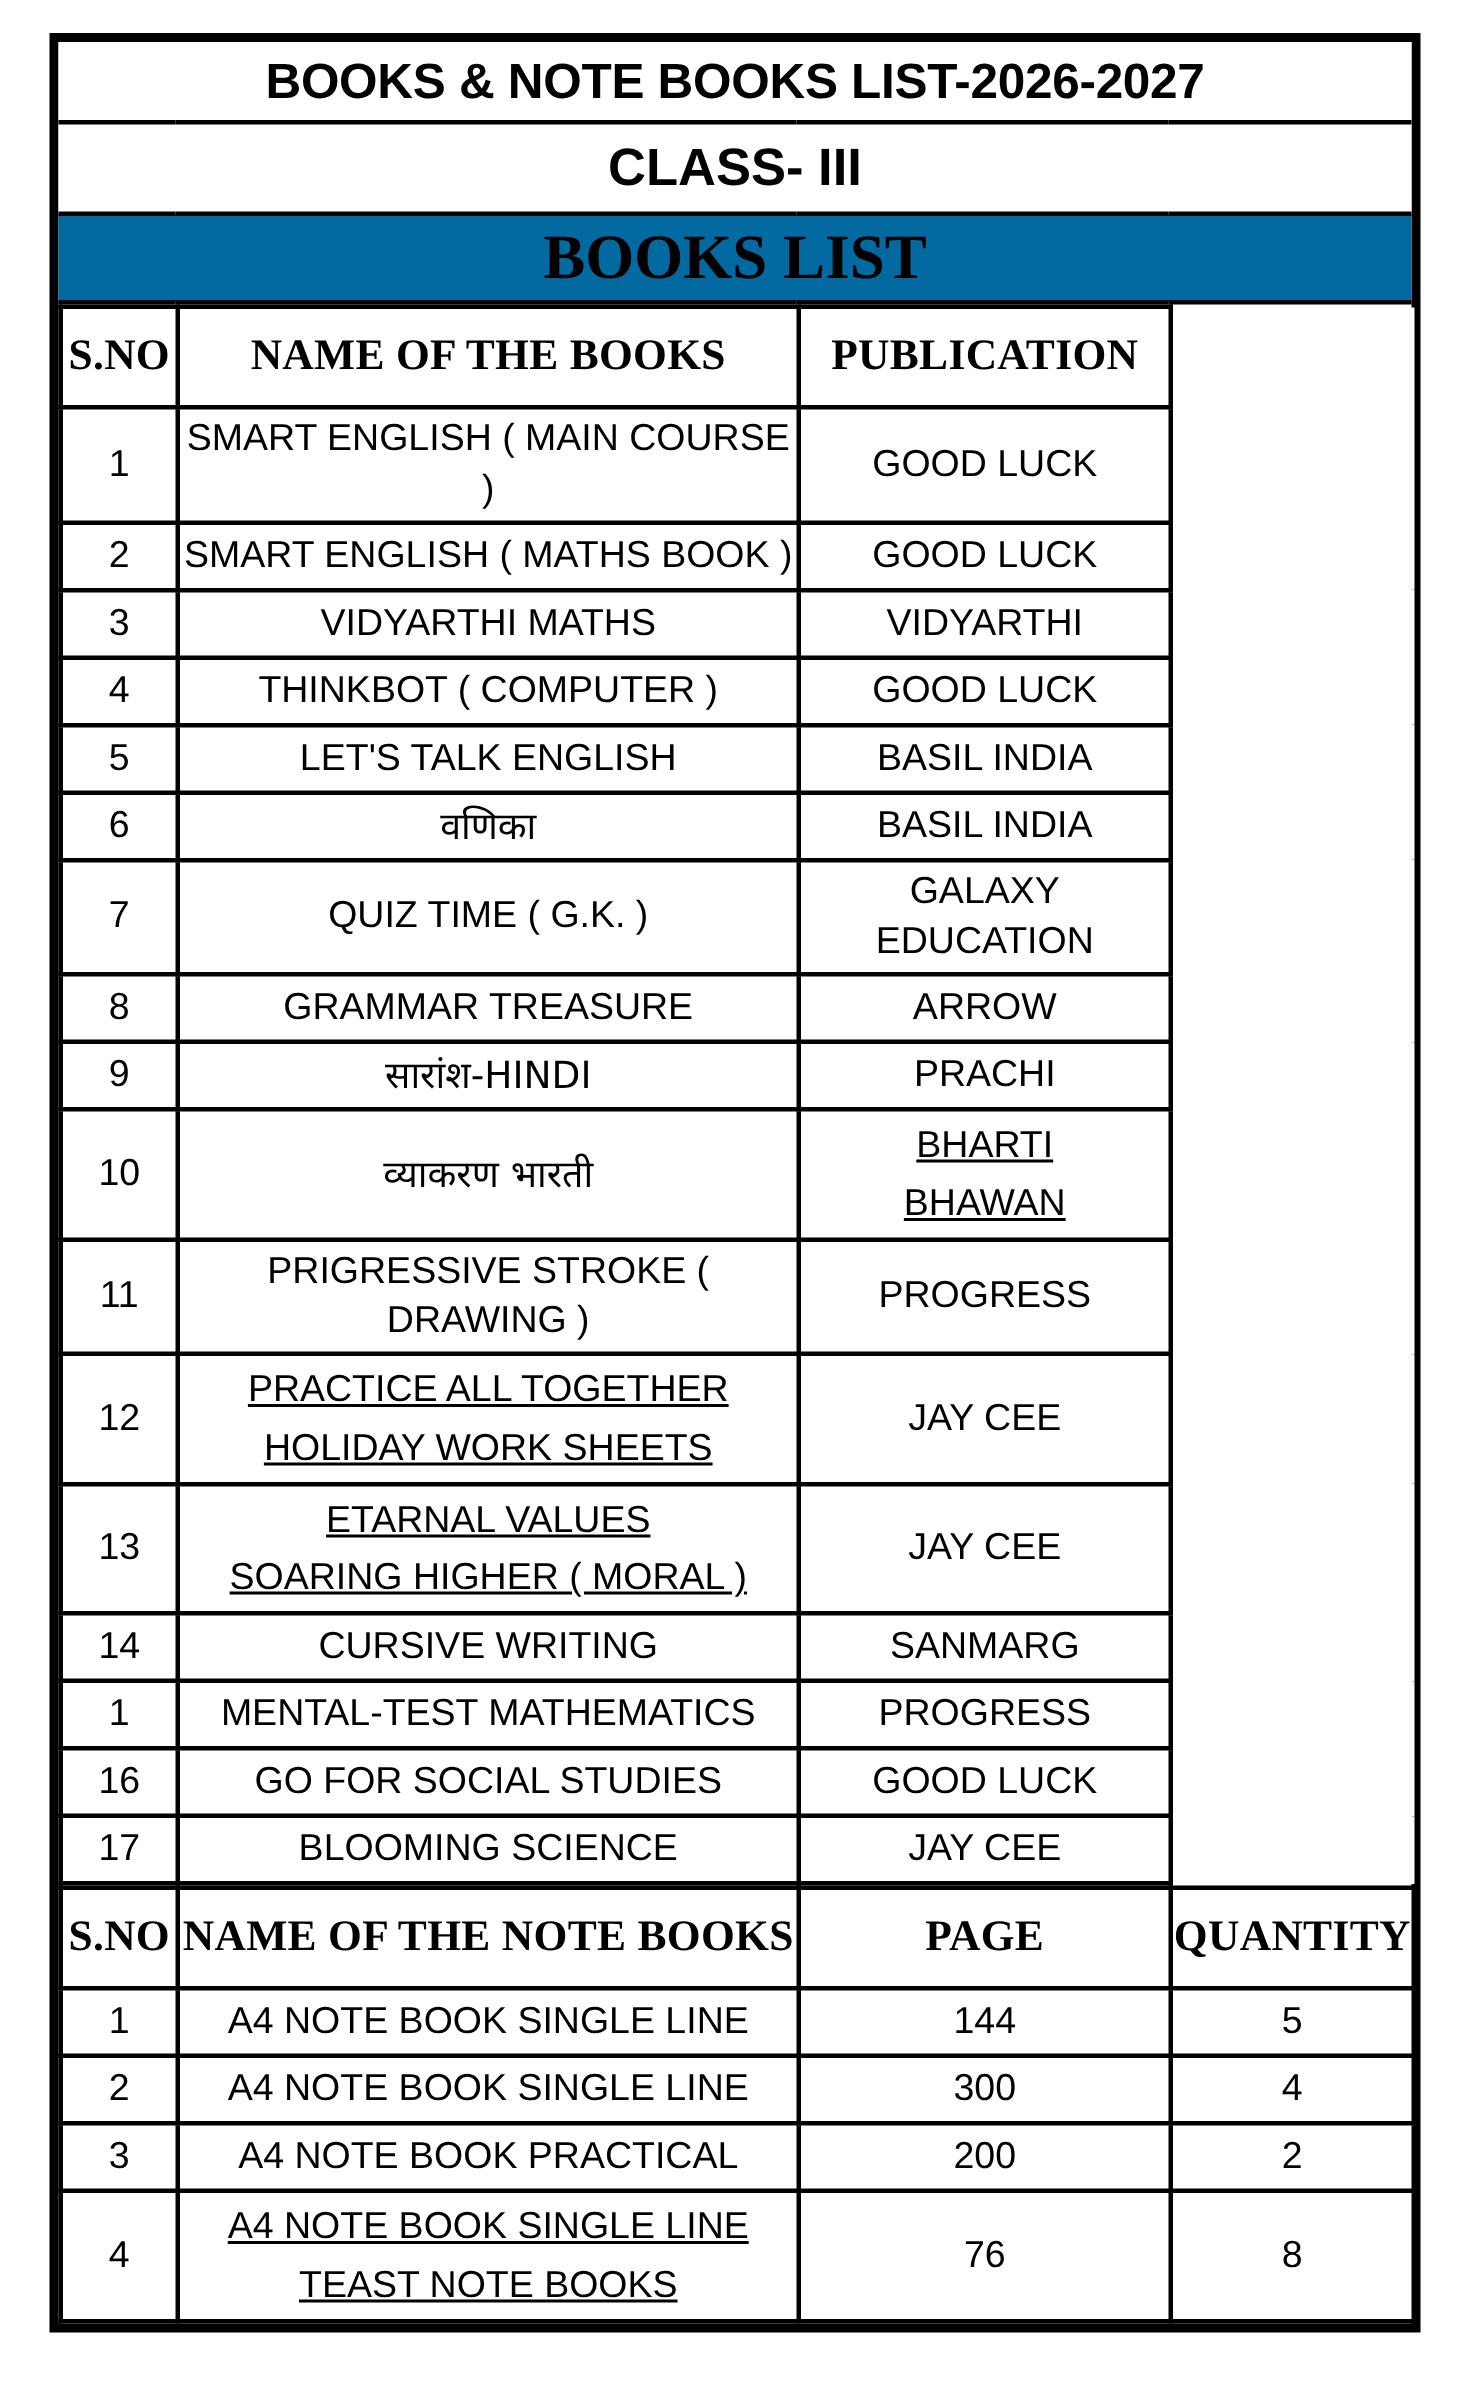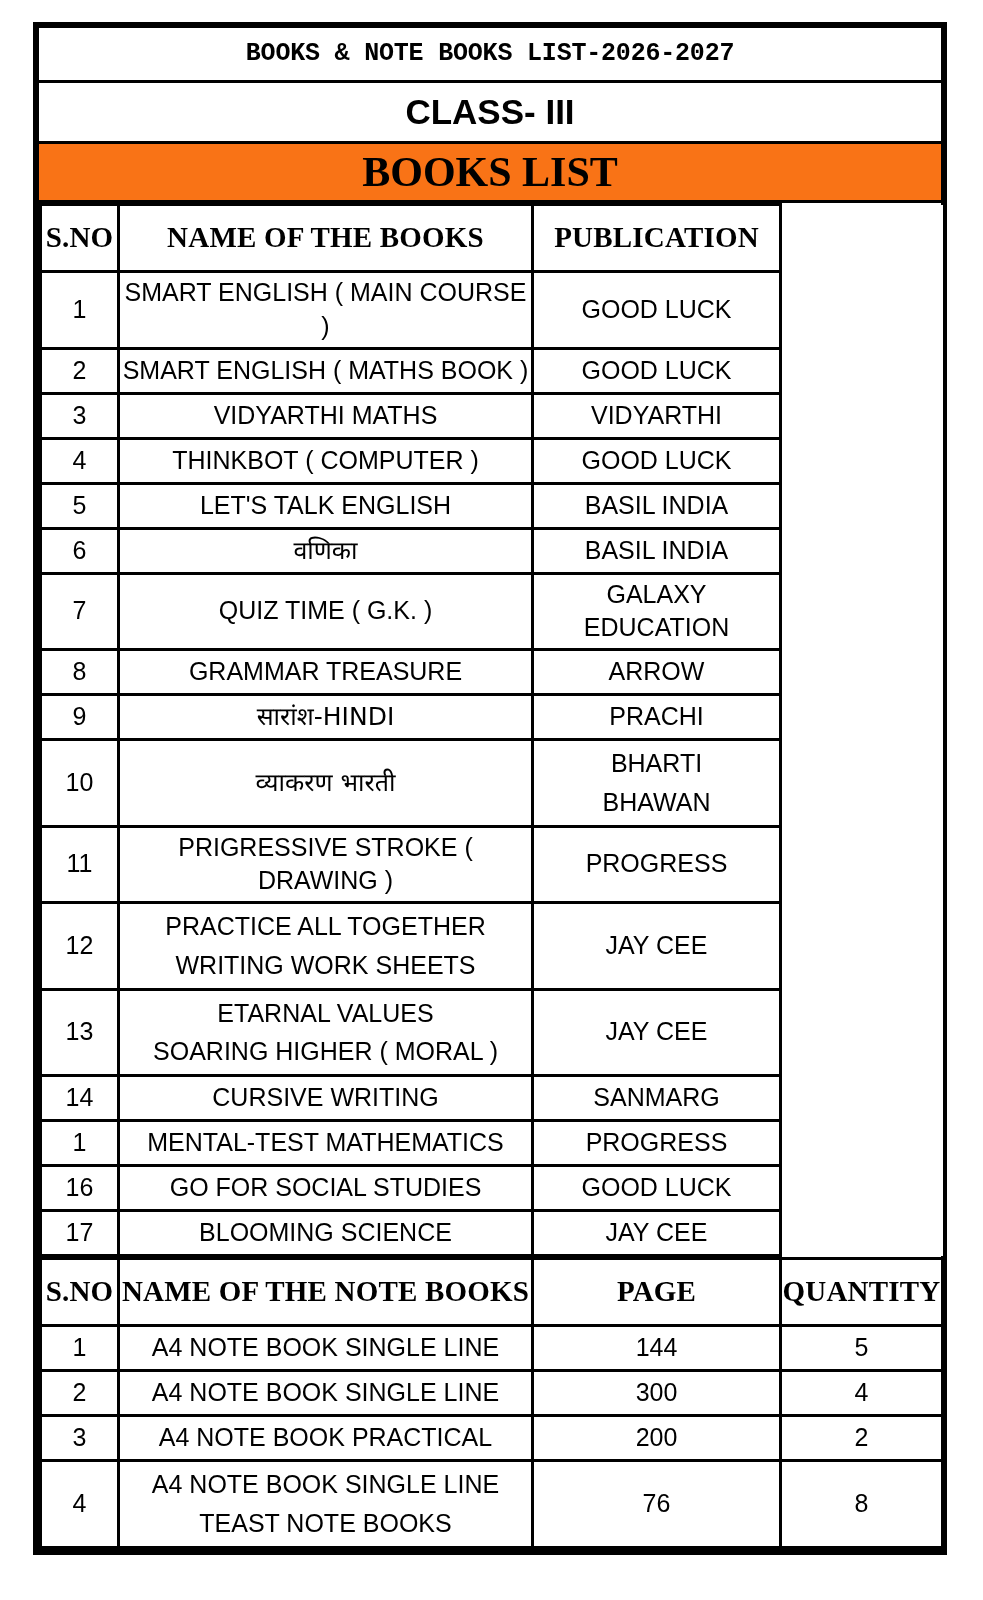--- a/index.html
+++ b/index.html
@@ -44,23 +44,23 @@
   td {
     border: 3px solid #000;
     text-align: center;
     vertical-align: middle;
     padding: 0;
     background: #ffffff;
   }
 
   
   .title-row td {
-    font-family: Liberation Mono, monospace;
+    font-family: Liberation Sans, sans-serif;
     font-weight: bold;
-    font-size: 25px;
+    font-size: 33px;
     letter-spacing: -0.2px;
     height: 52px;
     line-height: 52px;
     border-top: none;
     border-left: none;
     border-right: none;
     text-align: center;
   }
   .class-row td {
     font-family: Liberation Sans, sans-serif;
@@ -70,21 +70,21 @@
     line-height: 58px;
     border-left: none;
     border-right: none;
   }
   .section-banner td {
     font-family: "Liberation Serif", serif;
     font-weight: bold;
     font-size: 42px;
     height: 56px;
     line-height: 56px;
-    background: #f97316;
+    background: #0369a1;
     border-left: none;
     border-right: none;
   }
   .section-banner.notebooks td {
     font-size: 44px;
     height: 60px;
     line-height: 60px;
   }
 
   
@@ -104,20 +104,21 @@
 
   
   .data-row td {
     font-size: 25px;
     line-height: 1.35;
     height: 36px;
     padding: 3px 2px;
   }
   .data-row td.two-line {
     line-height: 1.55;
+    text-decoration: underline;
   }
   .data-row td.empty-col {
     border-top: none;
     border-right: none;
     border-bottom: none;
   }
   .data-row.tall-row td {
     height: 66px;
   }
   .data-row.double-row td {
@@ -239,21 +240,21 @@
           <tr class="data-row tall-row">
             <td>11</td>
             <td>PRIGRESSIVE STROKE ( DRAWING )</td>
             <td>PROGRESS</td>
             <td class="empty-col"></td>
           </tr>
           <tr class="data-row double-row">
             <td>12</td>
             <td class="two-line">
               <span class="cell-line">PRACTICE ALL TOGETHER</span>
-              <span class="cell-line">WRITING WORK SHEETS</span>
+              <span class="cell-line">HOLIDAY WORK SHEETS</span>
             </td>
             <td>JAY CEE</td>
             <td class="empty-col"></td>
           </tr>
           <tr class="data-row double-row">
             <td>13</td>
             <td class="two-line">
               <span class="cell-line">ETARNAL VALUES</span>
               <span class="cell-line">SOARING HIGHER  ( MORAL )</span>
             </td>

